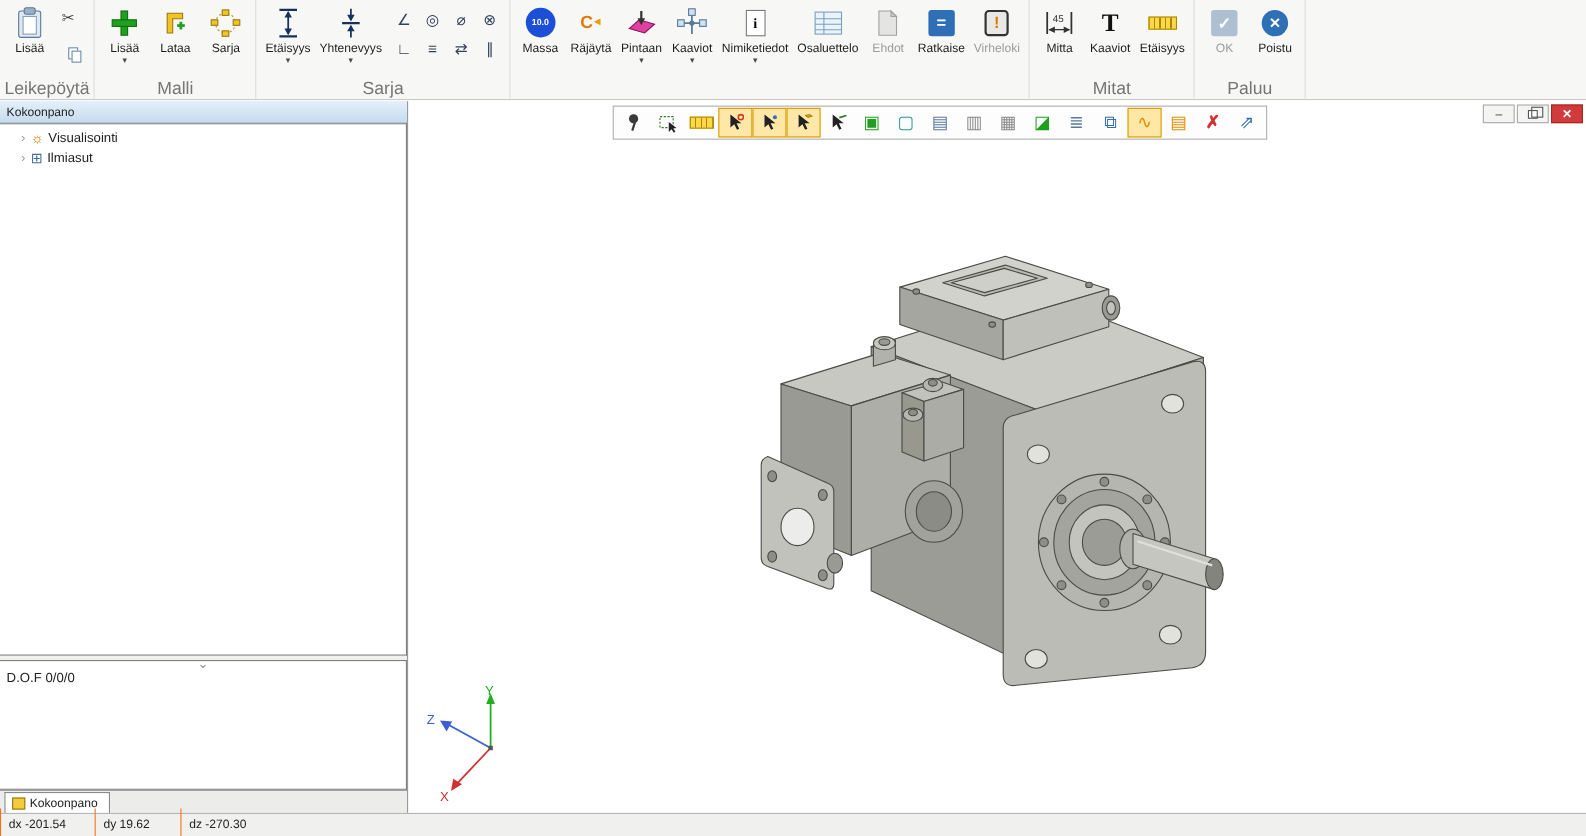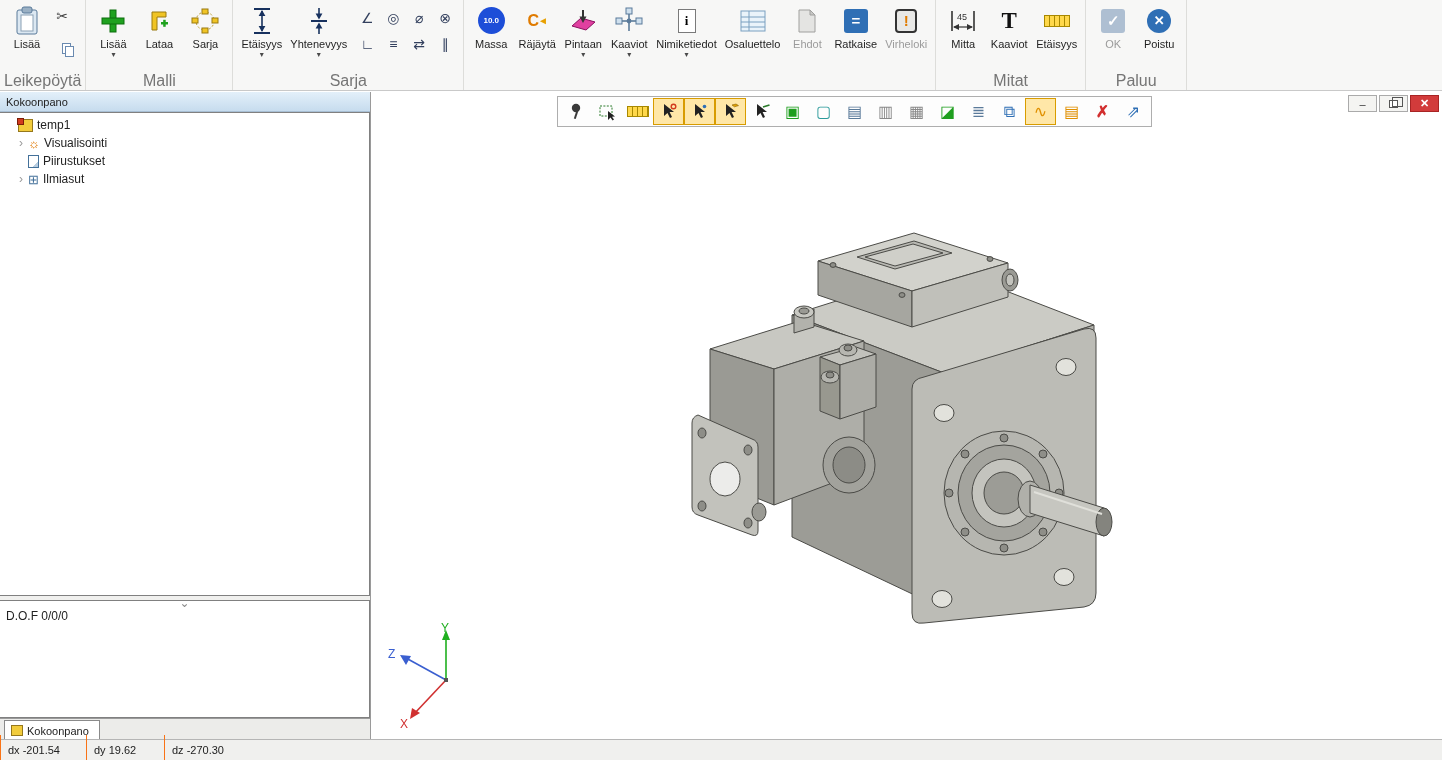--- a/index.html
+++ b/index.html
@@ -334,33 +334,24 @@
       </div>
       <div class="rgrouplabel">Paluu</div>
     </div>
 
   </div>
 
   <div class="left-panel">
     <div class="panel-header">Kokoonpano</div>
 
     <div class="tree-box">
-      <div class="trow root">
-        <span class="ticon t-asm"></span>
-        <span>temp1</span>
-      </div>
       <div class="trow child">
         <span class="chev">›</span>
         <span class="glyph-ic vis-ic">☼</span>
         <span>Visualisointi</span>
-      </div>
-      <div class="trow child">
-        <span class="noChev"></span>
-        <span class="ticon t-drw"></span>
-        <span>Piirustukset</span>
       </div>
       <div class="trow child">
         <span class="chev">›</span>
         <span class="glyph-ic ilm-ic">⊞</span>
         <span>Ilmiasut</span>
       </div>
     </div>
 
     <div class="dof-box">
       <span class="dof-collapse">⌄</span>

